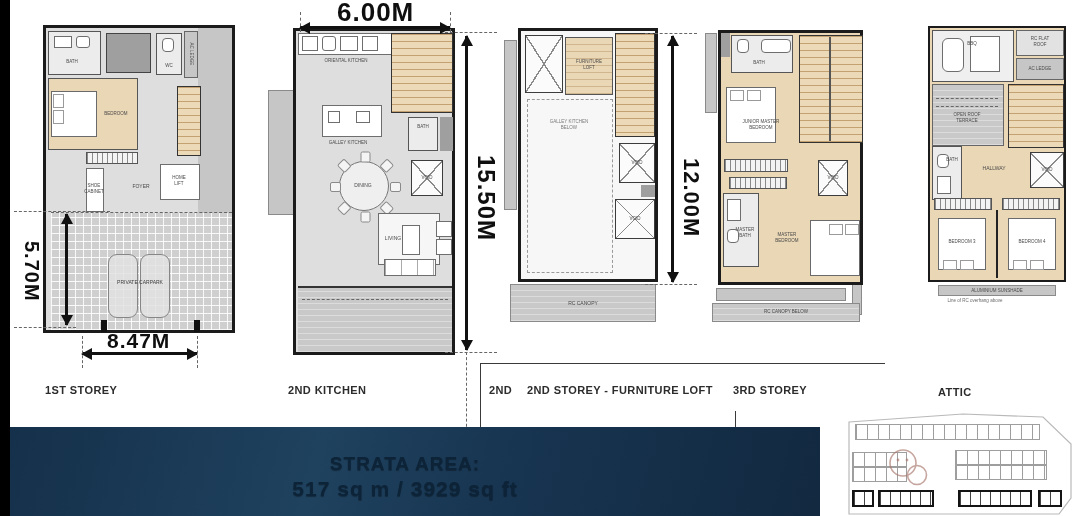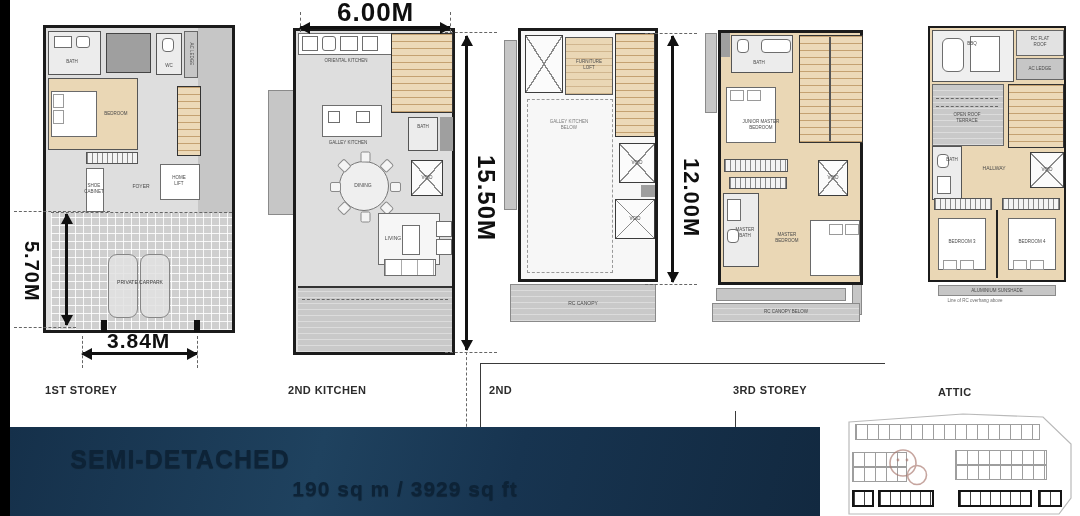--- a/index.html
+++ b/index.html
@@ -105,21 +105,21 @@
     <div class="car" style="left:94px;top:226px;width:28px;height:62px;"></div>
     <div class="rl t5" style="left:94px;top:254px;color:#3c3c3c;">PRIVATE CARPARK</div>
     <div class="abs" style="left:55px;top:292px;width:6px;height:12px;background:#111;"></div>
     <div class="abs" style="left:148px;top:292px;width:6px;height:12px;background:#111;"></div>
   </div>
 
   <div class="dash-h" style="left:14px;top:211px;width:96px;"></div>
   <div class="dash-h" style="left:14px;top:327px;width:62px;"></div>
   <div class="arrow-v" style="left:65px;top:214px;height:111px;"></div>
   <div class="dim vdim" style="left:20px;top:241px;font-size:20px;">5.70M</div>
-  <div class="dim" style="left:107px;top:329px;font-size:21px;">3.84M</div>
+  <div class="dim" style="left:107px;top:329px;font-size:21px;">8.47M</div>
   <div class="arrow-h" style="left:82px;top:352px;width:115px;"></div>
   <div class="dash-v" style="left:82px;top:336px;height:32px;"></div>
   <div class="dash-v" style="left:197px;top:336px;height:32px;"></div>
   <div class="storey" style="left:45px;top:384px;">1ST STOREY</div>
 
   <div class="room gray abs" style="left:268px;top:90px;width:27px;height:125px;border:1px solid #8a8a8a;"></div>
   <div class="plan" style="left:293px;top:28px;width:162px;height:327px;">
     <div class="whitebox abs" style="left:2px;top:2px;width:96px;height:20px;"></div>
     <div class="whitebox abs" style="left:6px;top:5px;width:14px;height:13px;"></div>
     <div class="whitebox abs" style="left:26px;top:5px;width:12px;height:13px;border-radius:3px;"></div>
@@ -190,20 +190,21 @@
   <div class="dash-h" style="left:645px;top:284px;width:52px;"></div>
   <div class="arrow-v" style="left:671px;top:36px;height:246px;"></div>
   <div class="dim vdim" style="left:678px;top:158px;font-size:22px;">12.00M</div>
 
   <div class="line-v" style="left:480px;top:363px;height:74px;"></div>
   <div class="line-h" style="left:480px;top:363px;width:405px;"></div>
   <div class="line-h" style="left:480px;top:437px;width:255px;"></div>
   <div class="line-v" style="left:735px;top:411px;height:26px;"></div>
   <div class="dash-v" style="left:466px;top:352px;height:85px;"></div>
   <div class="storey" style="left:489px;top:384px;">2ND</div>
+  <div class="storey" style="left:527px;top:384px;">2ND STOREY - FURNITURE LOFT</div>
 
   <div class="room gray abs" style="left:705px;top:33px;width:12px;height:80px;border:1px solid #8a8a8a;"></div>
   <div class="room gray abs" style="left:852px;top:215px;width:10px;height:100px;border:1px solid #8a8a8a;"></div>
   <div class="plan" style="left:718px;top:30px;width:145px;height:255px;background:#ead7b5;">
     <div class="room lightgray" style="left:10px;top:2px;width:62px;height:38px;border:1px solid #555;"></div>
     <div class="whitebox abs" style="left:40px;top:6px;width:28px;height:12px;border-radius:4px;"></div>
     <div class="whitebox abs" style="left:16px;top:6px;width:10px;height:12px;border-radius:4px;"></div>
     <div class="rl t45" style="left:38px;top:30px;">BATH</div>
     <div class="room dark" style="left:0;top:0;width:9px;height:24px;"></div>
     <div class="bed" style="left:5px;top:54px;width:50px;height:56px;"></div>
@@ -266,22 +267,22 @@
     <div class="pillow" style="left:83px;top:232px;width:12px;height:8px;"></div>
     <div class="pillow" style="left:100px;top:232px;width:12px;height:8px;"></div>
     <div class="rl t45" style="left:102px;top:214px;">BEDROOM 4</div>
   </div>
   <div class="room gray abs" style="left:938px;top:285px;width:118px;height:11px;border:1px solid #8a8a8a;"></div>
   <div class="rl t45" style="left:997px;top:291px;">ALUMINIUM SUNSHADE</div>
   <div class="rl t45" style="left:975px;top:301px;color:#6a6a6a;">Line of RC overhang above</div>
   <div class="storey" style="left:938px;top:386px;text-align:center;">ATTIC</div>
 
   <div id="banner">
-    <div class="banner-text" style="left:45px;top:18px;width:250px;font-size:25px;">SEMI-DETACHED</div>
-    <div class="banner-text" style="left:245px;top:50px;width:300px;font-size:21px;">190 sq m / 3929 sq ft</div>
+    <div class="banner-text" style="left:270px;top:26px;width:250px;font-size:19px;">STRATA AREA:</div>
+    <div class="banner-text" style="left:245px;top:50px;width:300px;font-size:21px;">517 sq m / 3929 sq ft</div>
   </div>
 
   <div class="abs" style="left:843px;top:402px;width:232px;height:114px;background:#fff;overflow:hidden;">
     <svg width="232" height="114" style="position:absolute;left:0;top:0;">
       <path d="M6 20 L120 12 L200 15 L228 42 L228 96 L216 112 L6 112 Z" fill="none" stroke="#b9b9b9" stroke-width="1.2"></path>
     </svg>
     <div class="units" style="left:12px;top:22px;width:185px;"></div>
     <div class="units" style="left:9px;top:50px;width:55px;"></div>
     <div class="units" style="left:9px;top:64px;width:55px;"></div>
     <div class="units" style="left:112px;top:48px;width:92px;"></div>

